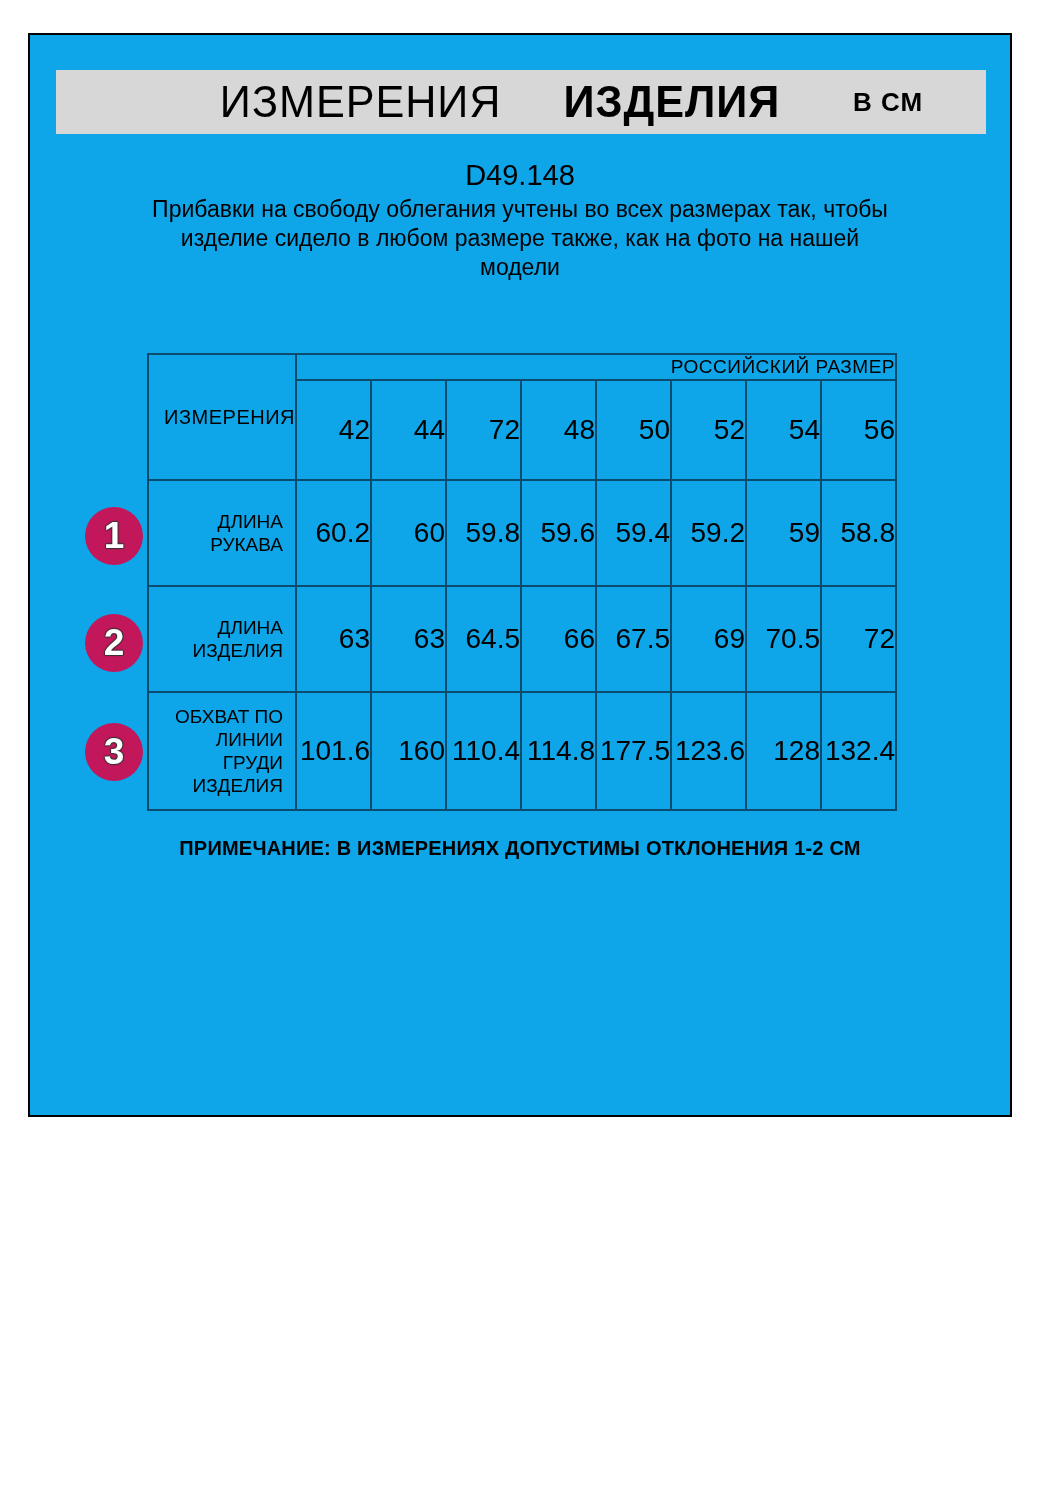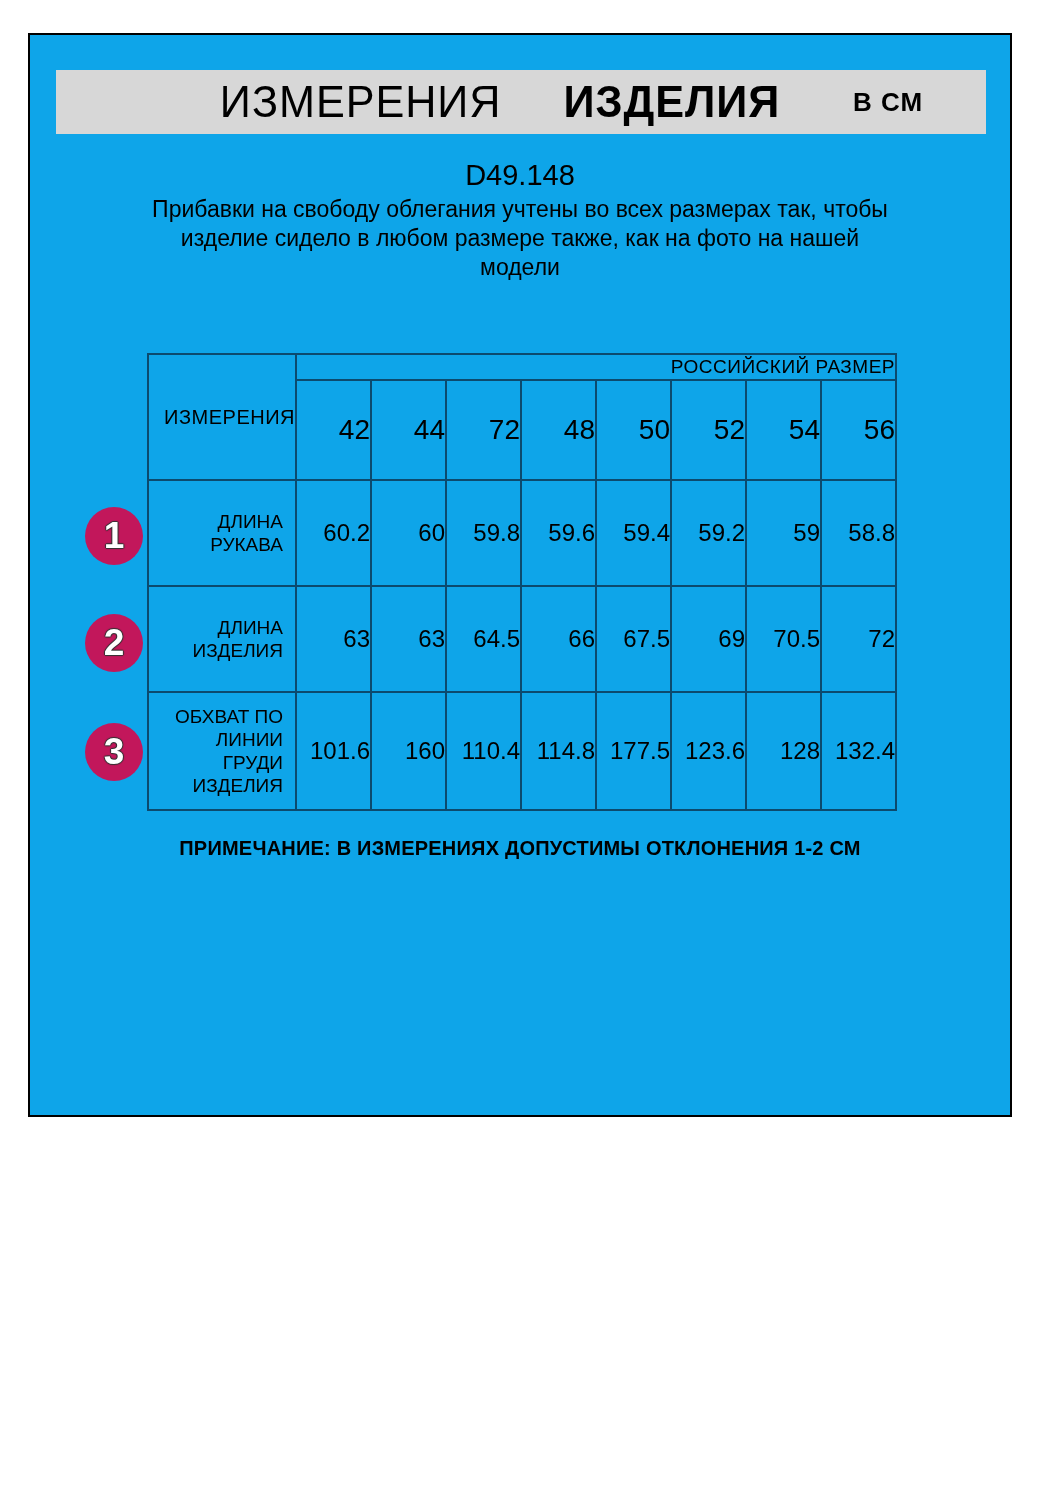--- a/index.html
+++ b/index.html
@@ -44,21 +44,21 @@
     border-collapse:collapse;table-layout:fixed;
   }
   .size-table td{
     border:2px solid #0c4a6e;text-align:right;vertical-align:middle;
     overflow:hidden;
   }
   .size-table .corner{width:148px;font-size:20px;letter-spacing:.5px;}
   .size-table .group{height:26px;font-size:19px;letter-spacing:.5px;}
   .size-table .size{height:100px;width:75px;font-size:28px;font-weight:normal;}
   .size-table .rowlabel{font-size:19px;white-space:pre-line;line-height:23px;padding:12px;}
-  .size-table .val{font-size:24px;}
+  .size-table .val{font-size:28px;}
   .size-table tr.r1 td{height:106px;}
   .size-table tr.r2 td{height:106px;}
   .size-table tr.r3 td{height:110px;}
   
   .badge{
     position:absolute;left:55px;width:58px;height:58px;border-radius:50%;
     background:var(--badge);
     display:flex;align-items:center;justify-content:center;
     color:#fff;font-size:37px;font-weight:bold;
     text-shadow:0 0 1px #333, 0 1px 1px #333, 0 -1px 1px #333, 1px 0 1px #333, -1px 0 1px #333;

